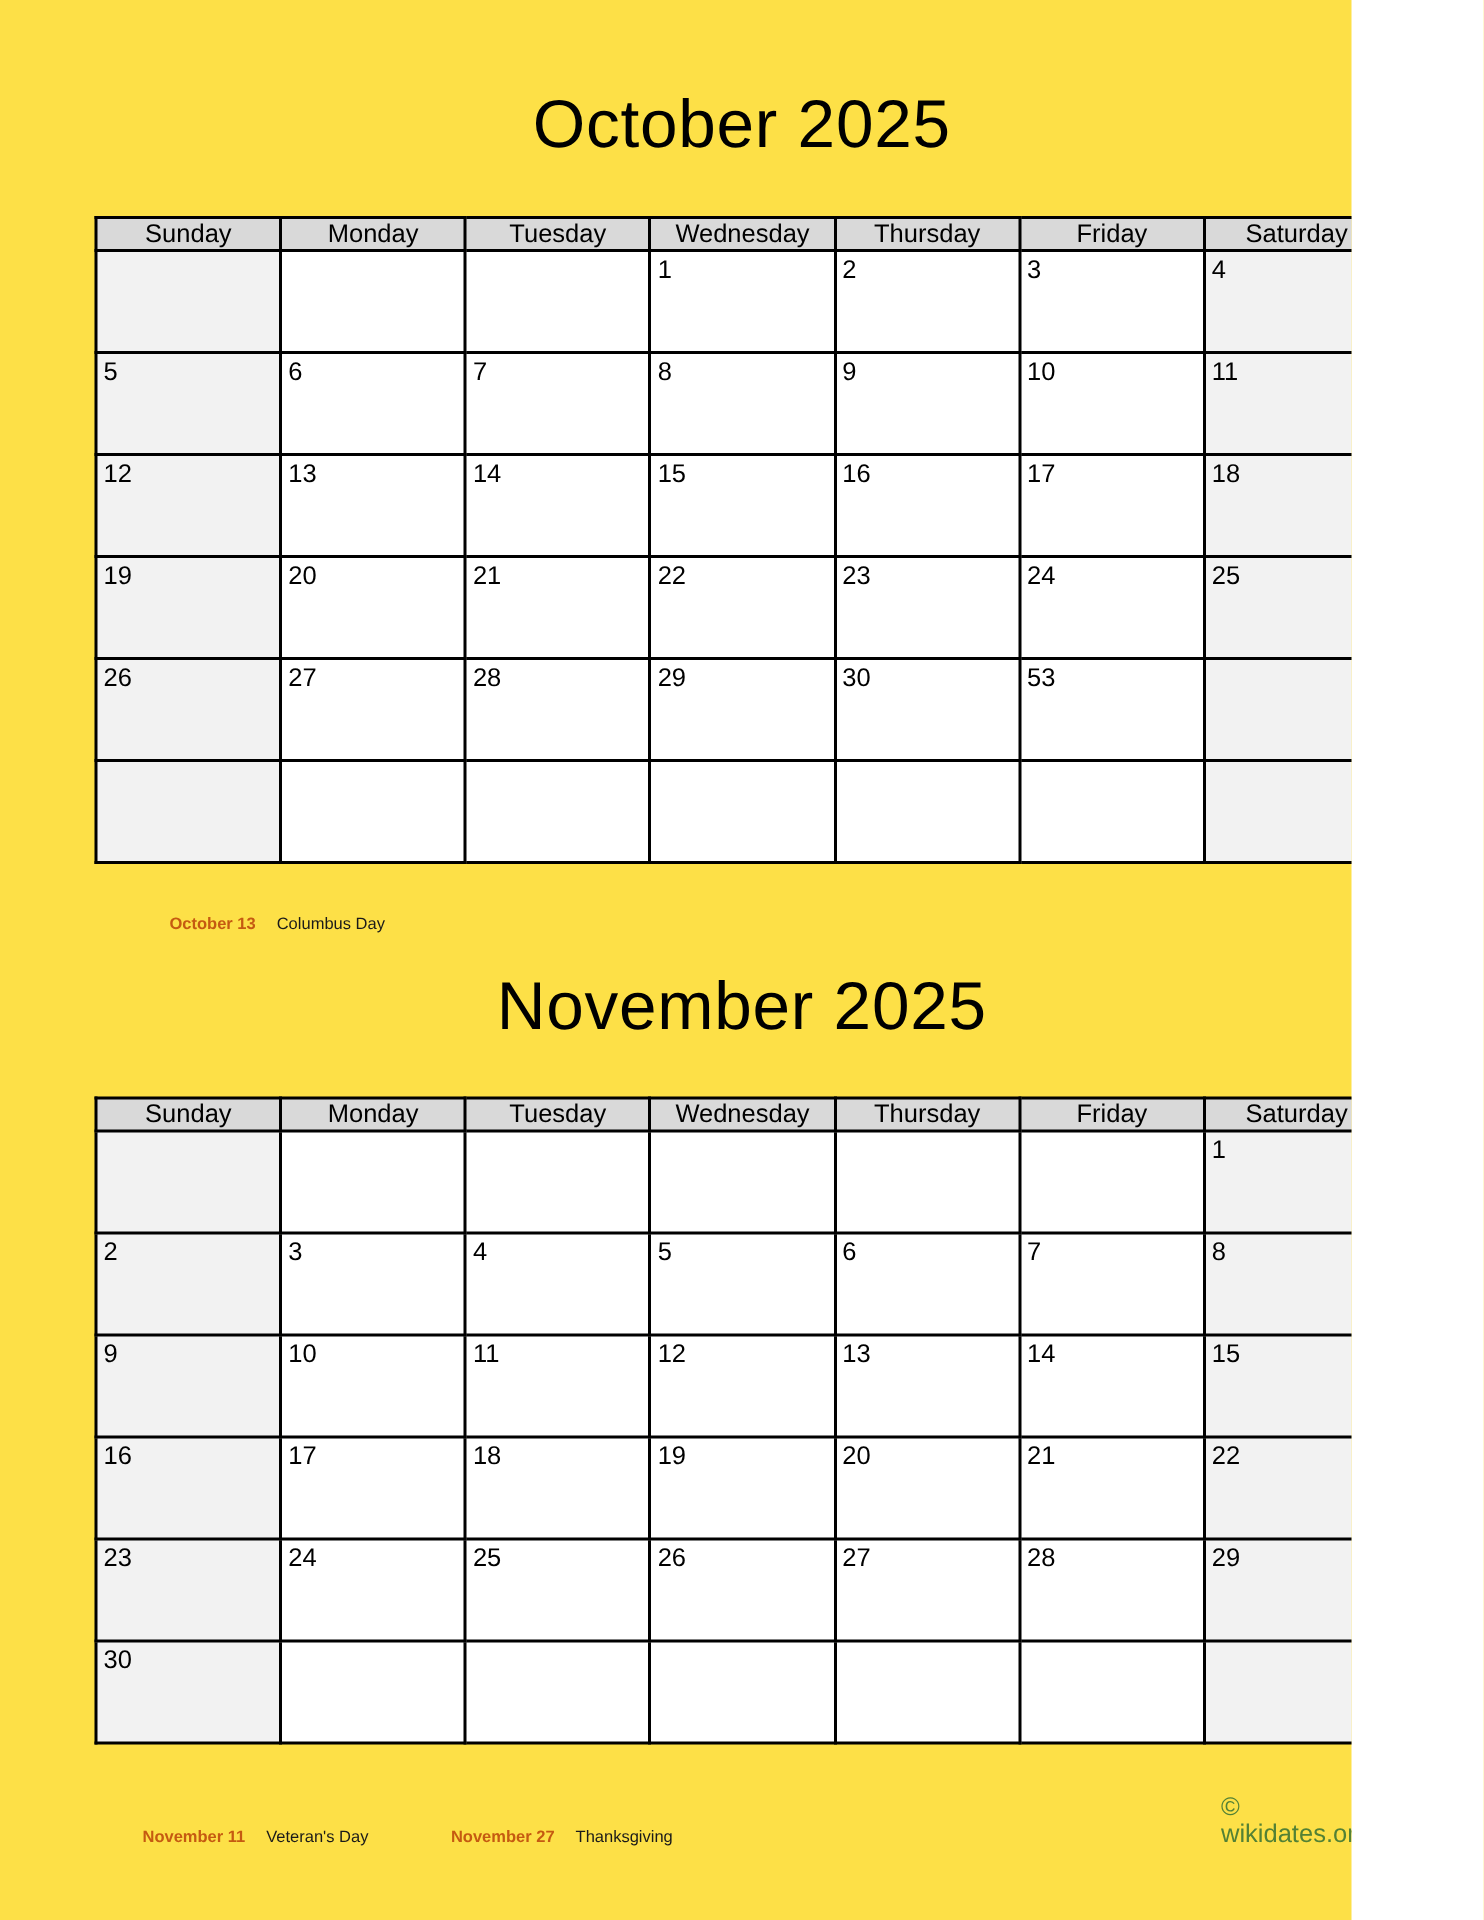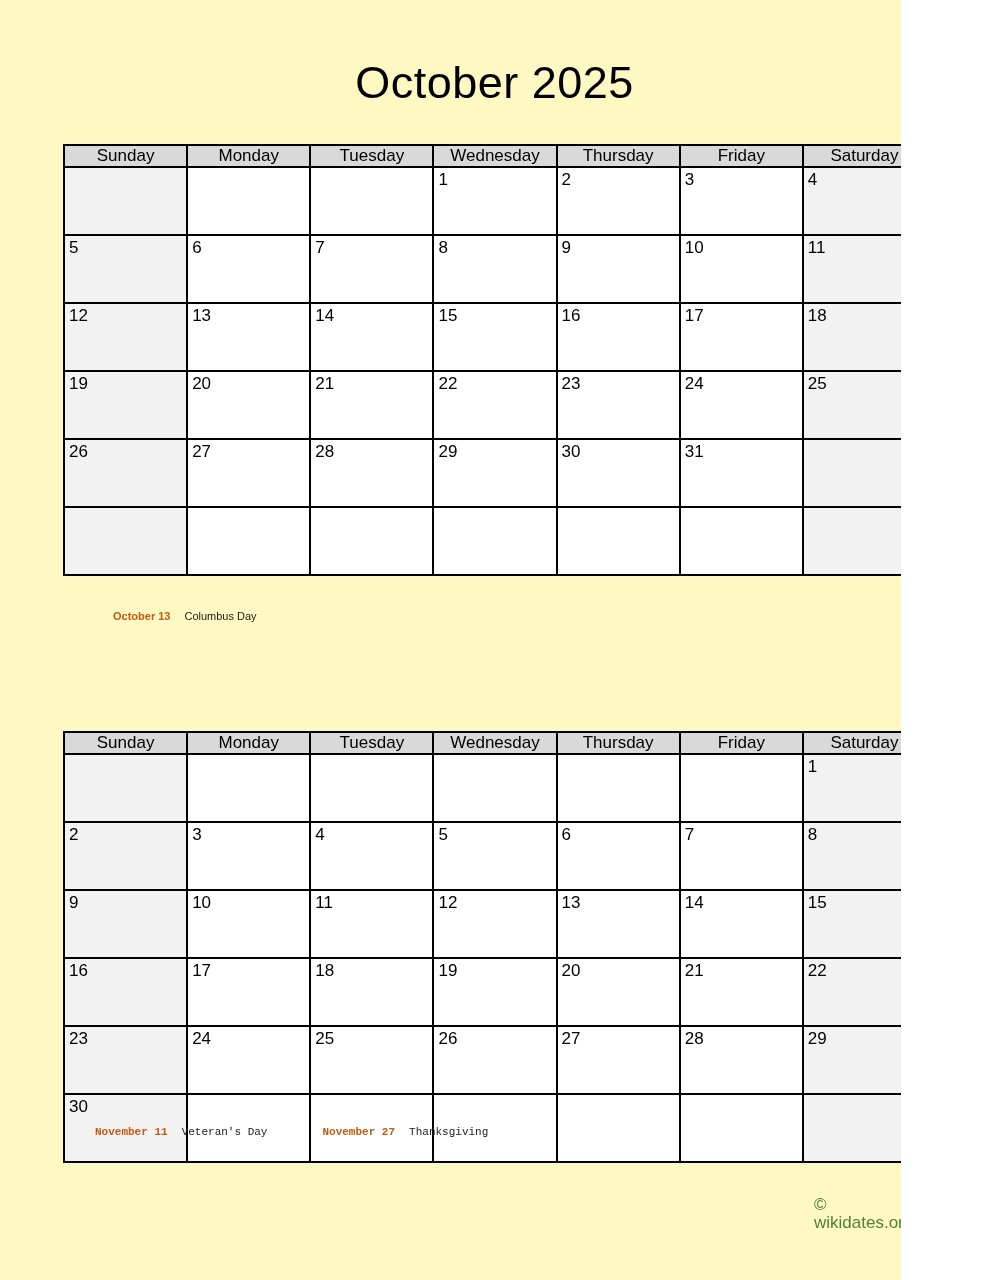--- a/index.html
+++ b/index.html
@@ -11,21 +11,21 @@
     width: 989px;
     height: 1280px;
     font-family: "Liberation Sans", sans-serif;
     color: #000000;
   }
   .page {
     position: relative;
     width: 901px;
     height: 1280px;
     overflow: hidden;
-    background: #fef9c3;
+    background: #fde047;
   }
   .month-title {
     position: absolute;
     left: 0;
     width: 989px;
     text-align: center;
     font-size: 45px;
     font-weight: 400;
     line-height: 52px;
     margin: 0;
@@ -66,21 +66,21 @@
     background: var(--weekend-bg, #f2f2f2);
   }
 
   .holiday-row {
     position: absolute;
     font-size: 11px;
     line-height: 18px;
     white-space: nowrap;
   }
   #hol-0 { left: 113px; top: 607px; }
-  #hol-1 { left: 95px;  top: 1123px; font-family: Liberation Mono, monospace; }
+  #hol-1 { left: 95px;  top: 1216px; }
   .holiday-item { display: inline-block; }
   .holiday-item + .holiday-item { margin-left: 55px; }
   .holiday-date {
     color: var(--holiday-date, #c55a11);
     font-weight: 700;
   }
   .holiday-name {
     margin-left: 14px;
     color: #1a1a1a;
   }
@@ -146,35 +146,36 @@
           <td>23</td>
           <td>24</td>
           <td class="weekend">25</td>
         </tr>
         <tr>
           <td class="weekend">26</td>
           <td>27</td>
           <td>28</td>
           <td>29</td>
           <td>30</td>
-          <td>31</td>
+          <td>53</td>
           <td class="weekend"></td>
         </tr>
         <tr>
           <td class="weekend"></td>
           <td></td>
           <td></td>
           <td></td>
           <td></td>
           <td></td>
           <td class="weekend"></td>
         </tr>
       </tbody>
     </table>
     <div class="holiday-row" id="hol-0"><span class="holiday-item"><span class="holiday-date">October 13</span><span class="holiday-name">Columbus Day</span></span></div>
+    <h1 class="month-title" id="title-1">November 2025</h1>
     <table class="cal" id="cal-1">
       <thead>
         <tr>
           <th>Sunday</th>
           <th>Monday</th>
           <th>Tuesday</th>
           <th>Wednesday</th>
           <th>Thursday</th>
           <th>Friday</th>
           <th>Saturday</th>

